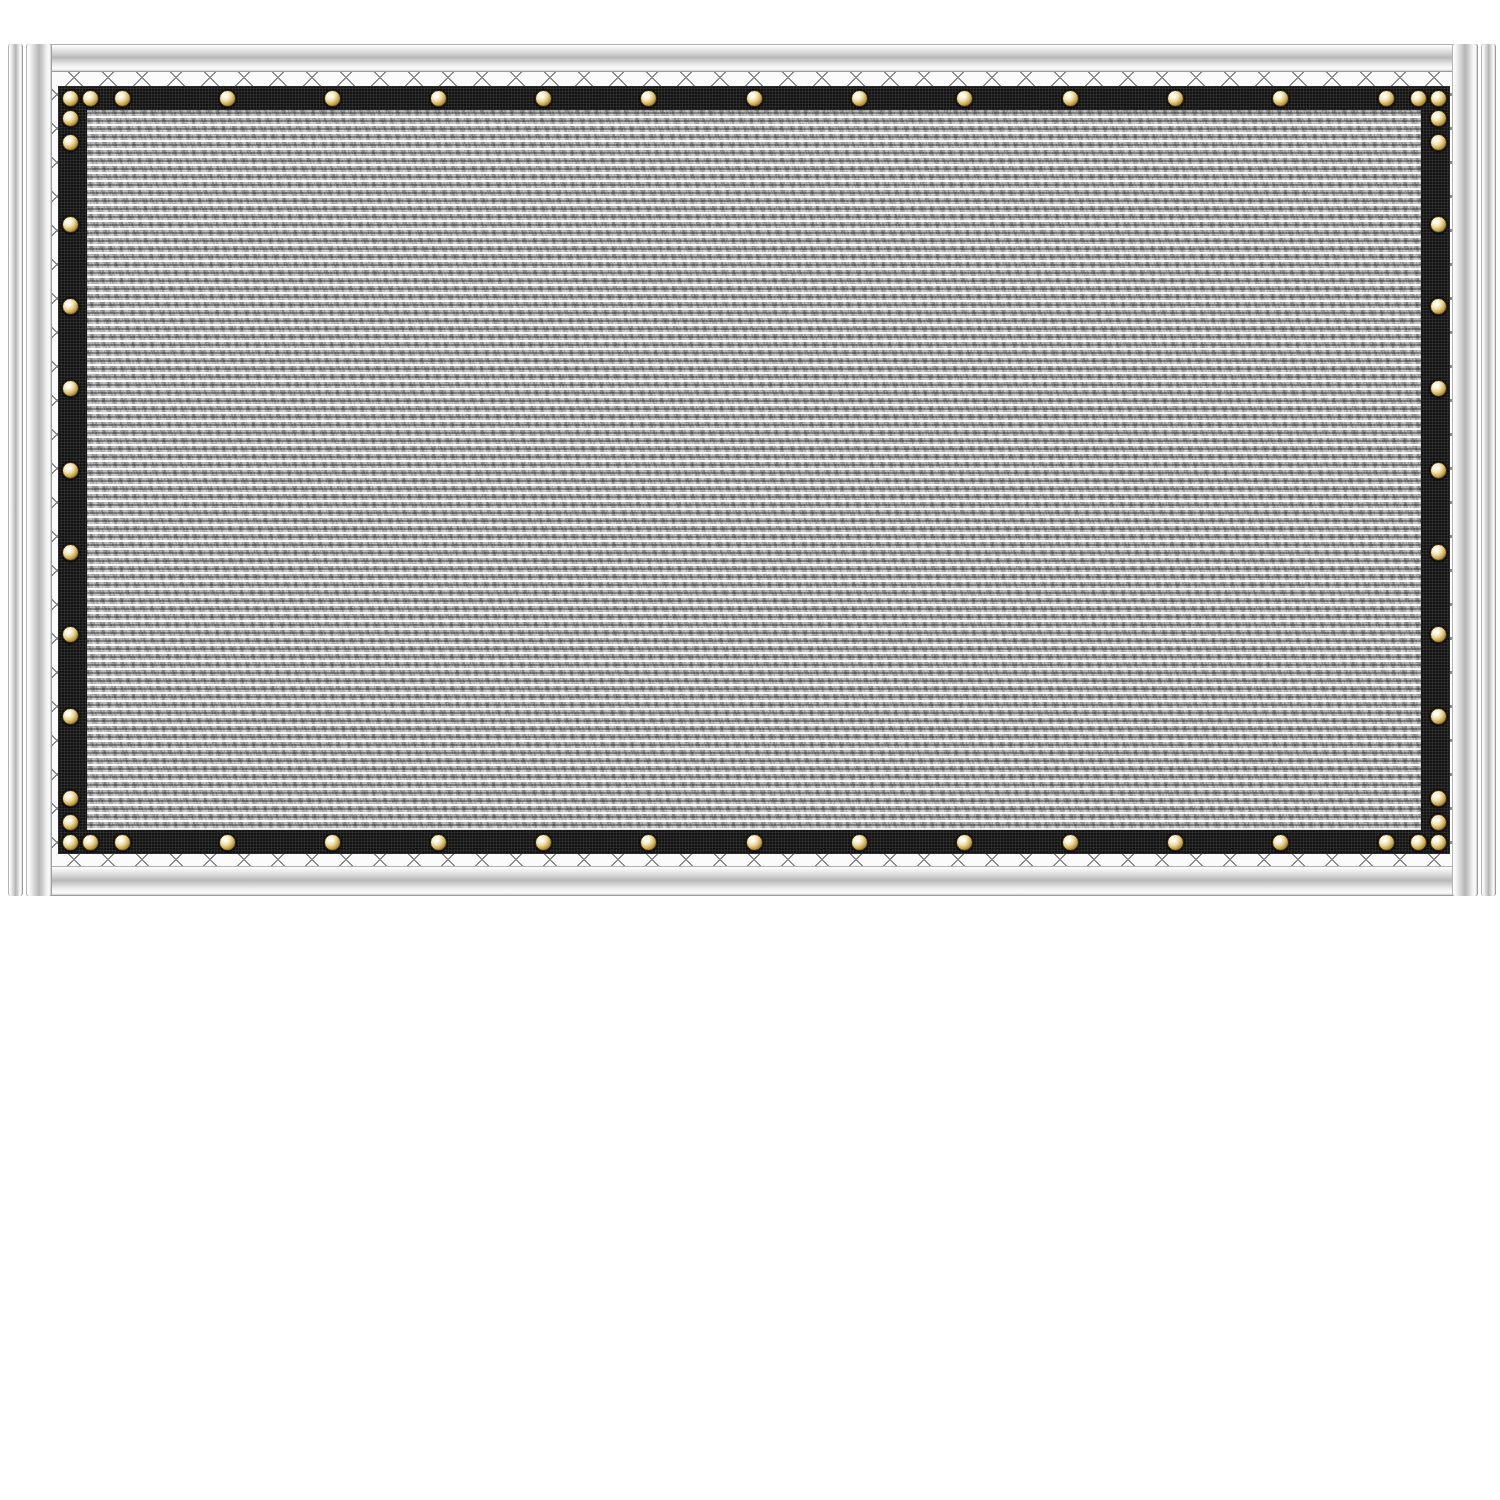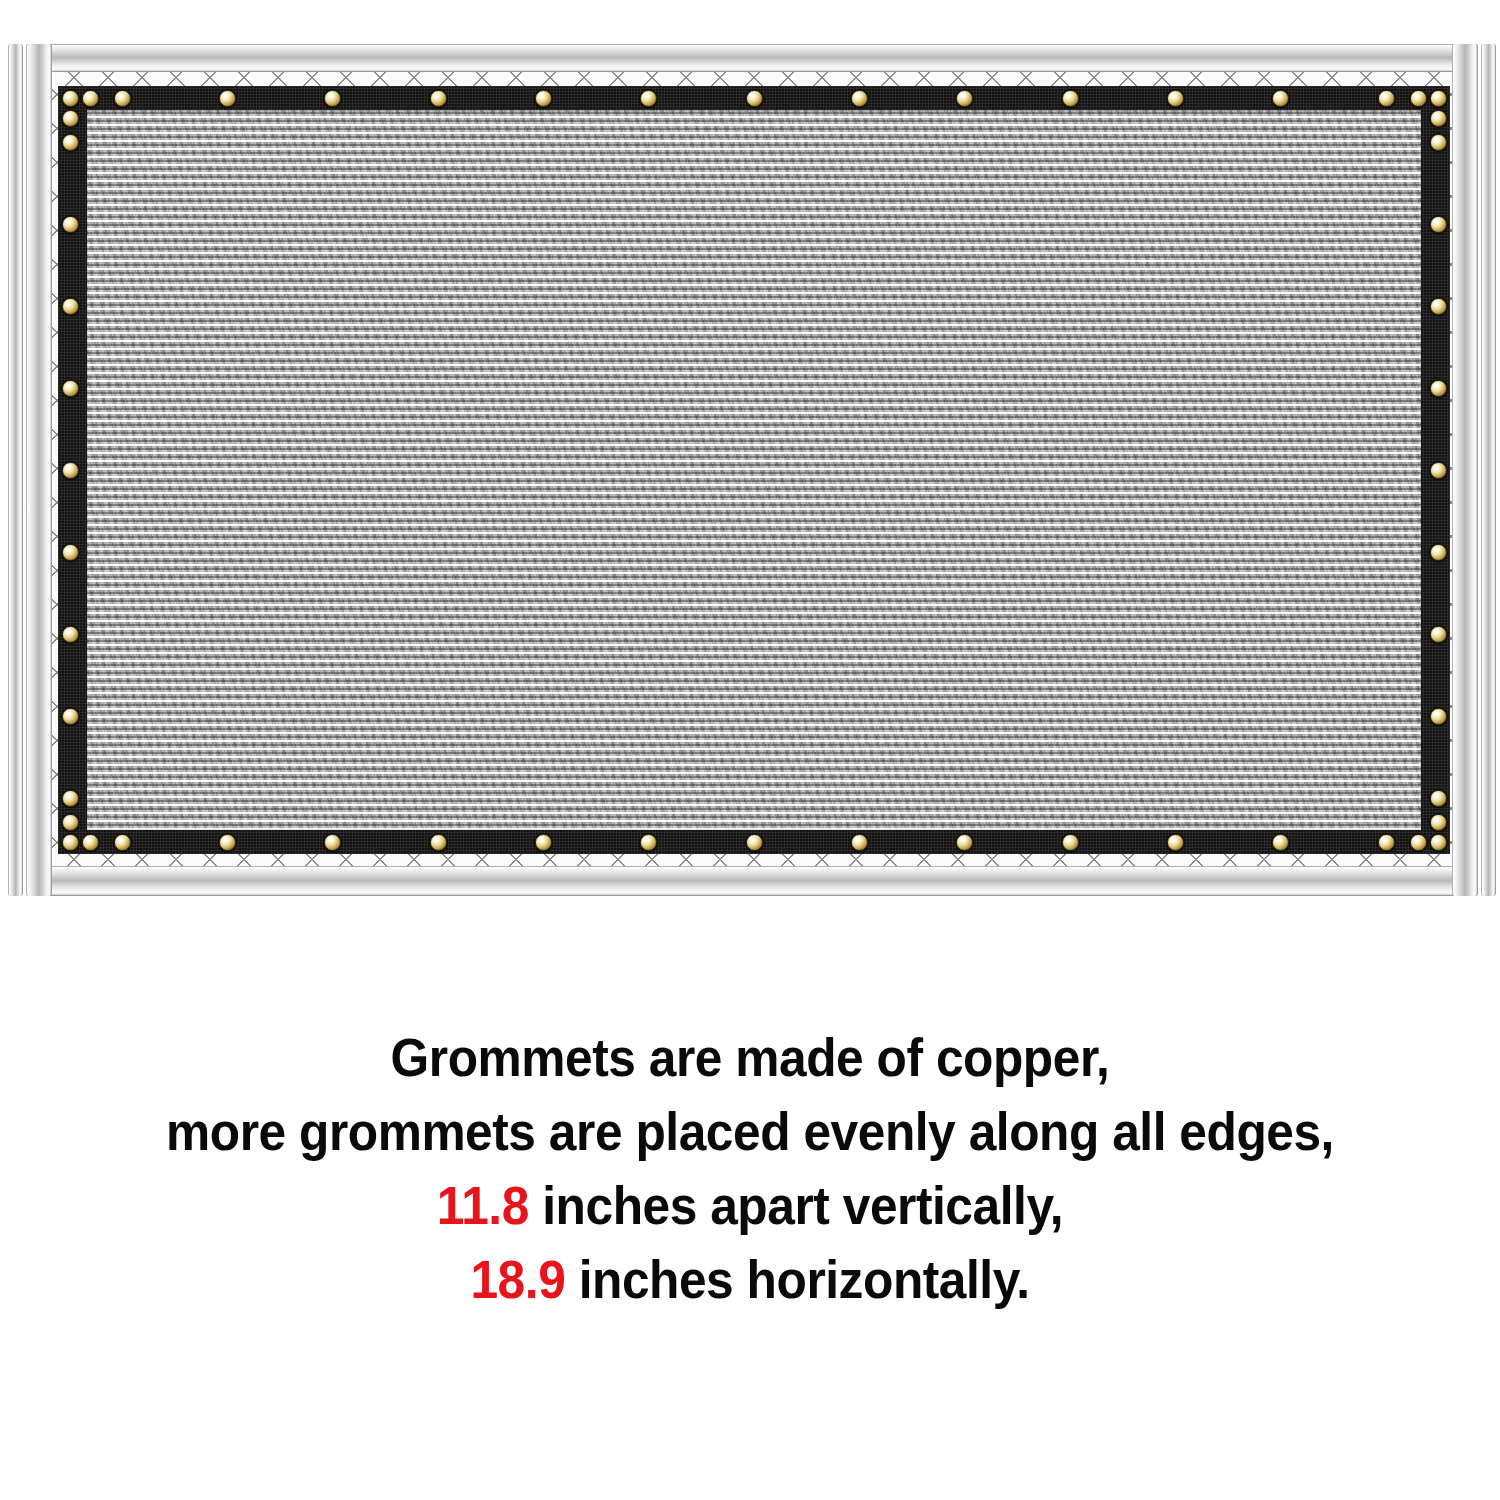--- a/index.html
+++ b/index.html
@@ -205,20 +205,14 @@
           <div class="grommet" style="left: 23.5px; top: 747.5px;"></div>
           <div class="grommet" style="left: 3.5px; top: 727.5px;"></div>
           <div class="grommet" style="left: 1371.5px; top: 747.5px;"></div>
           <div class="grommet" style="left: 1351.5px; top: 747.5px;"></div>
           <div class="grommet" style="left: 1371.5px; top: 727.5px;"></div>
         </div>
     </div>
 
   </div>
 
-  <div class="caption">
-    <span class="cap-line l1">Grommets are made of copper,</span>
-    <span class="cap-line l2">more grommets are placed evenly along all edges,</span>
-    <span class="cap-line l3"><span class="num">11.8</span><span> inches apart vertically,</span></span>
-    <span class="cap-line l4"><span class="num">18.9</span><span> inches horizontally.</span></span>
-  </div>
 
 </div>
 
 </body></html>

